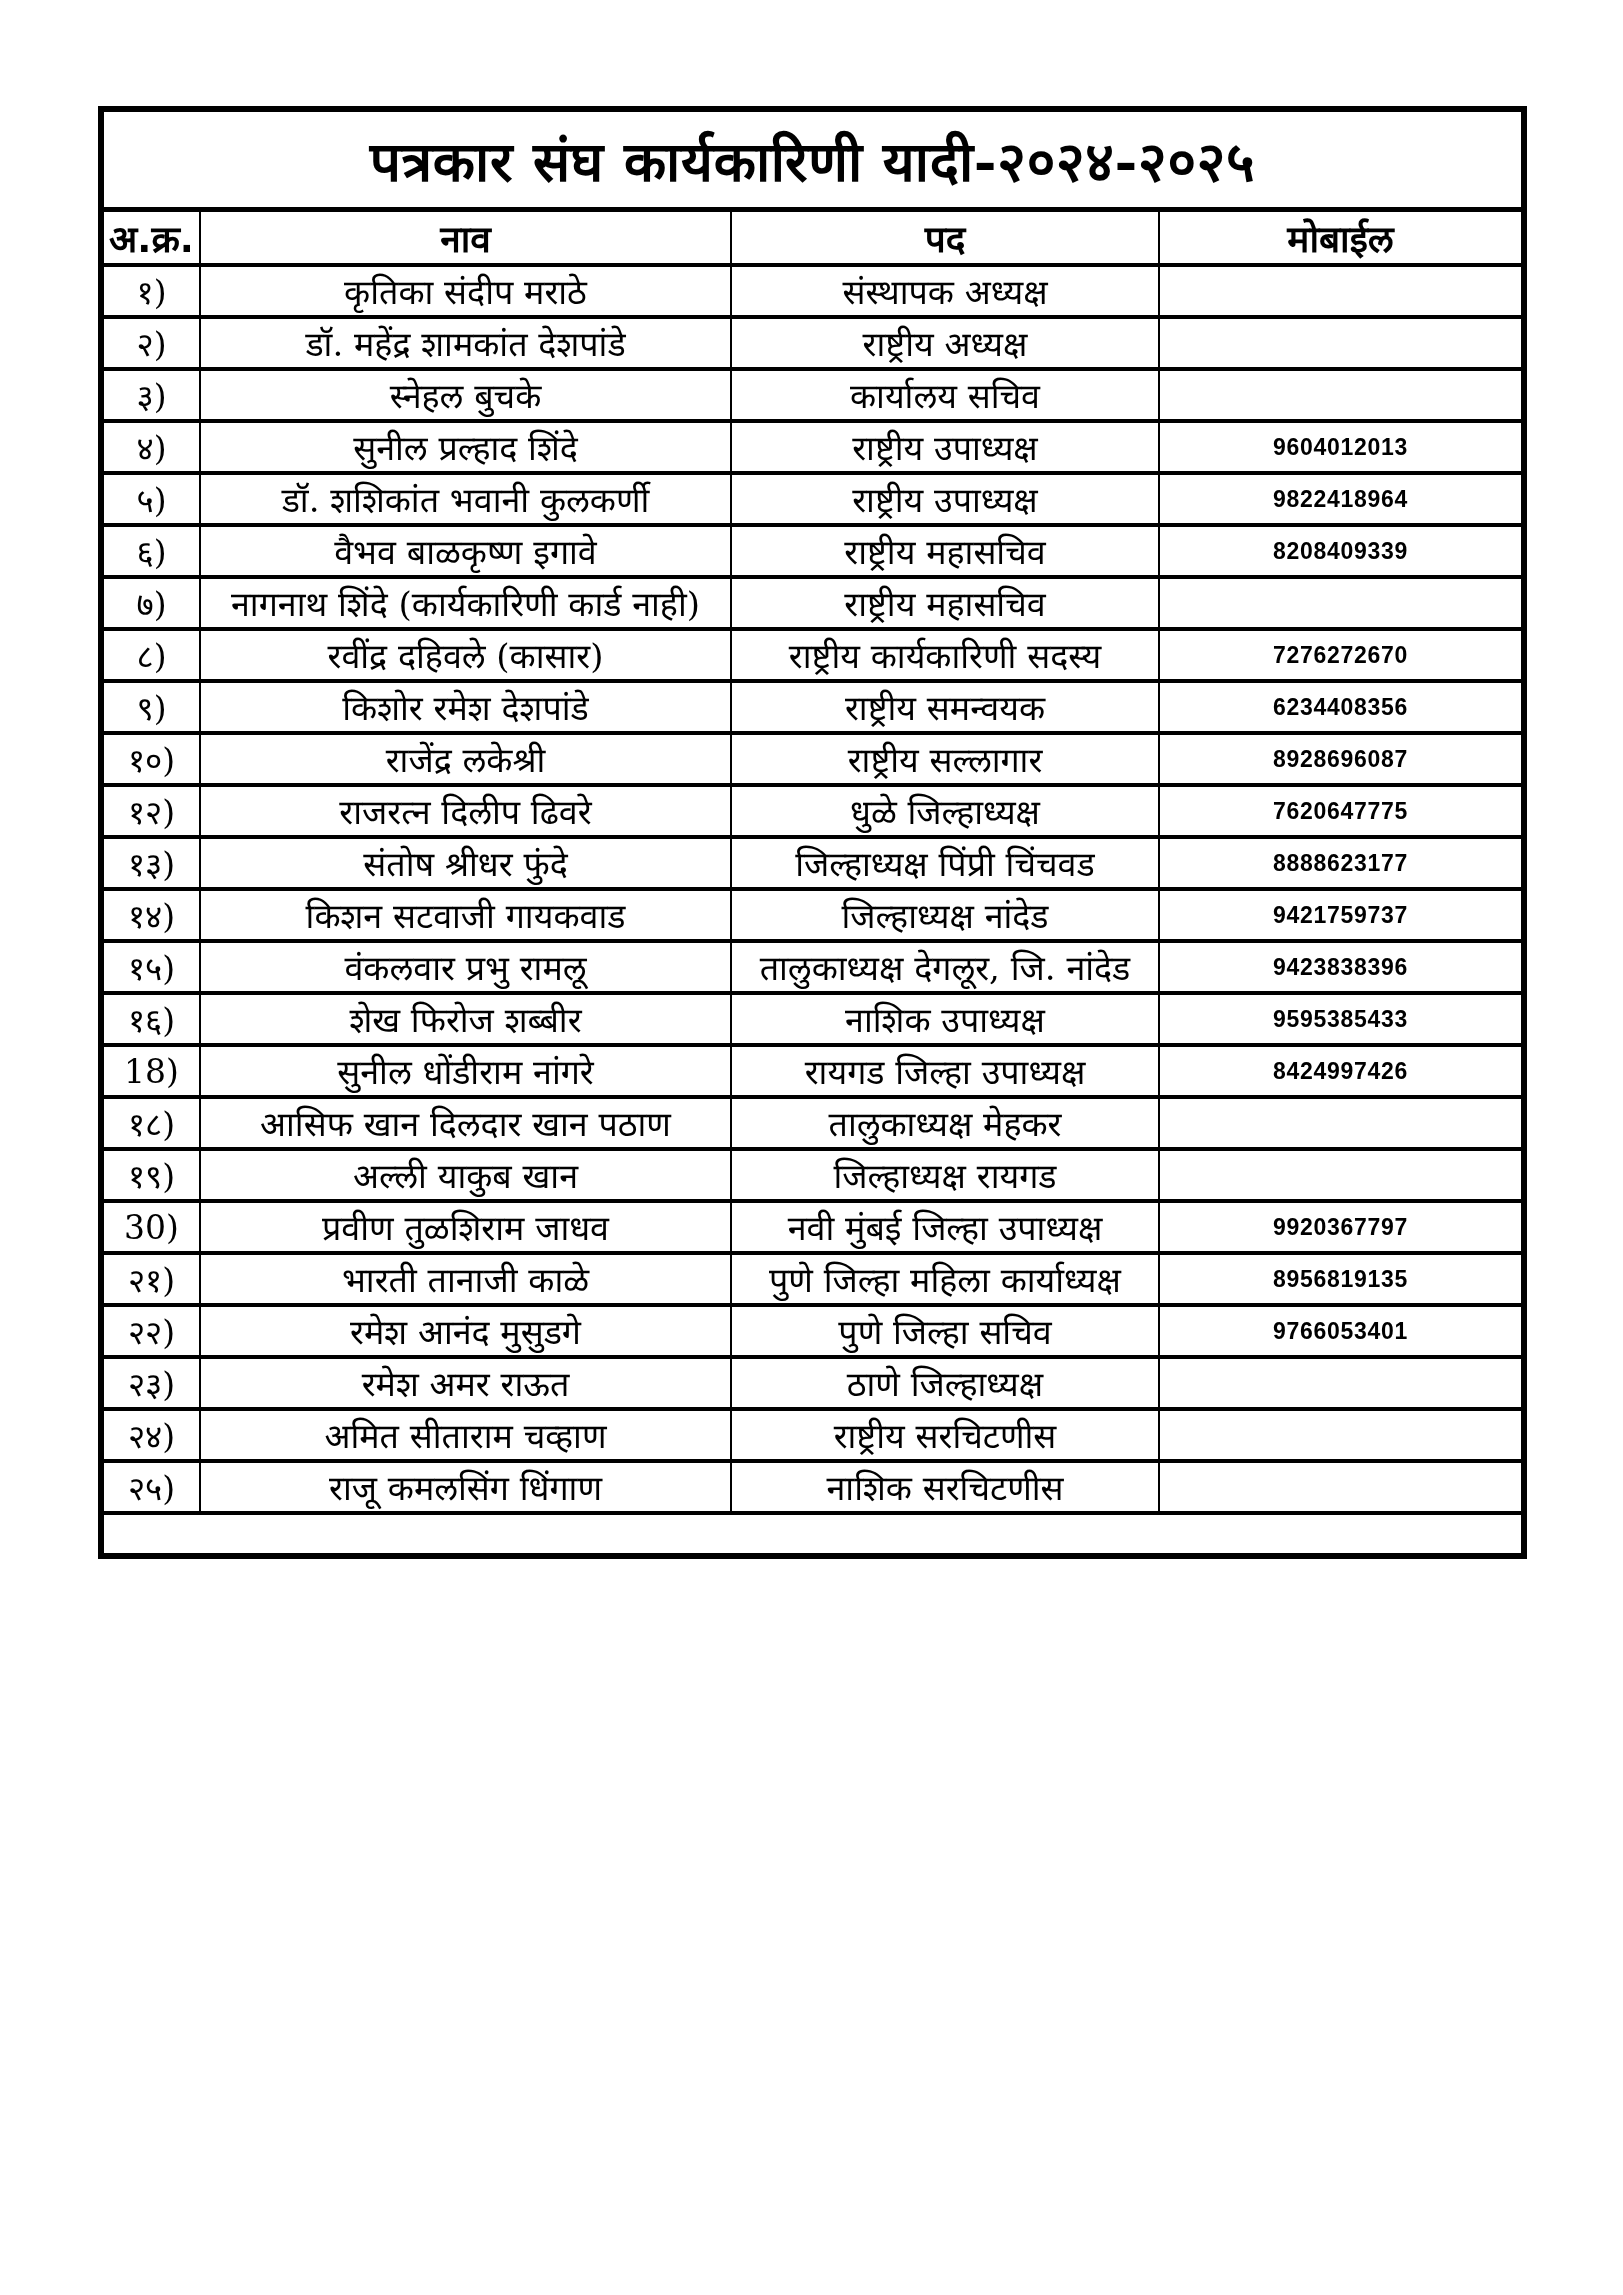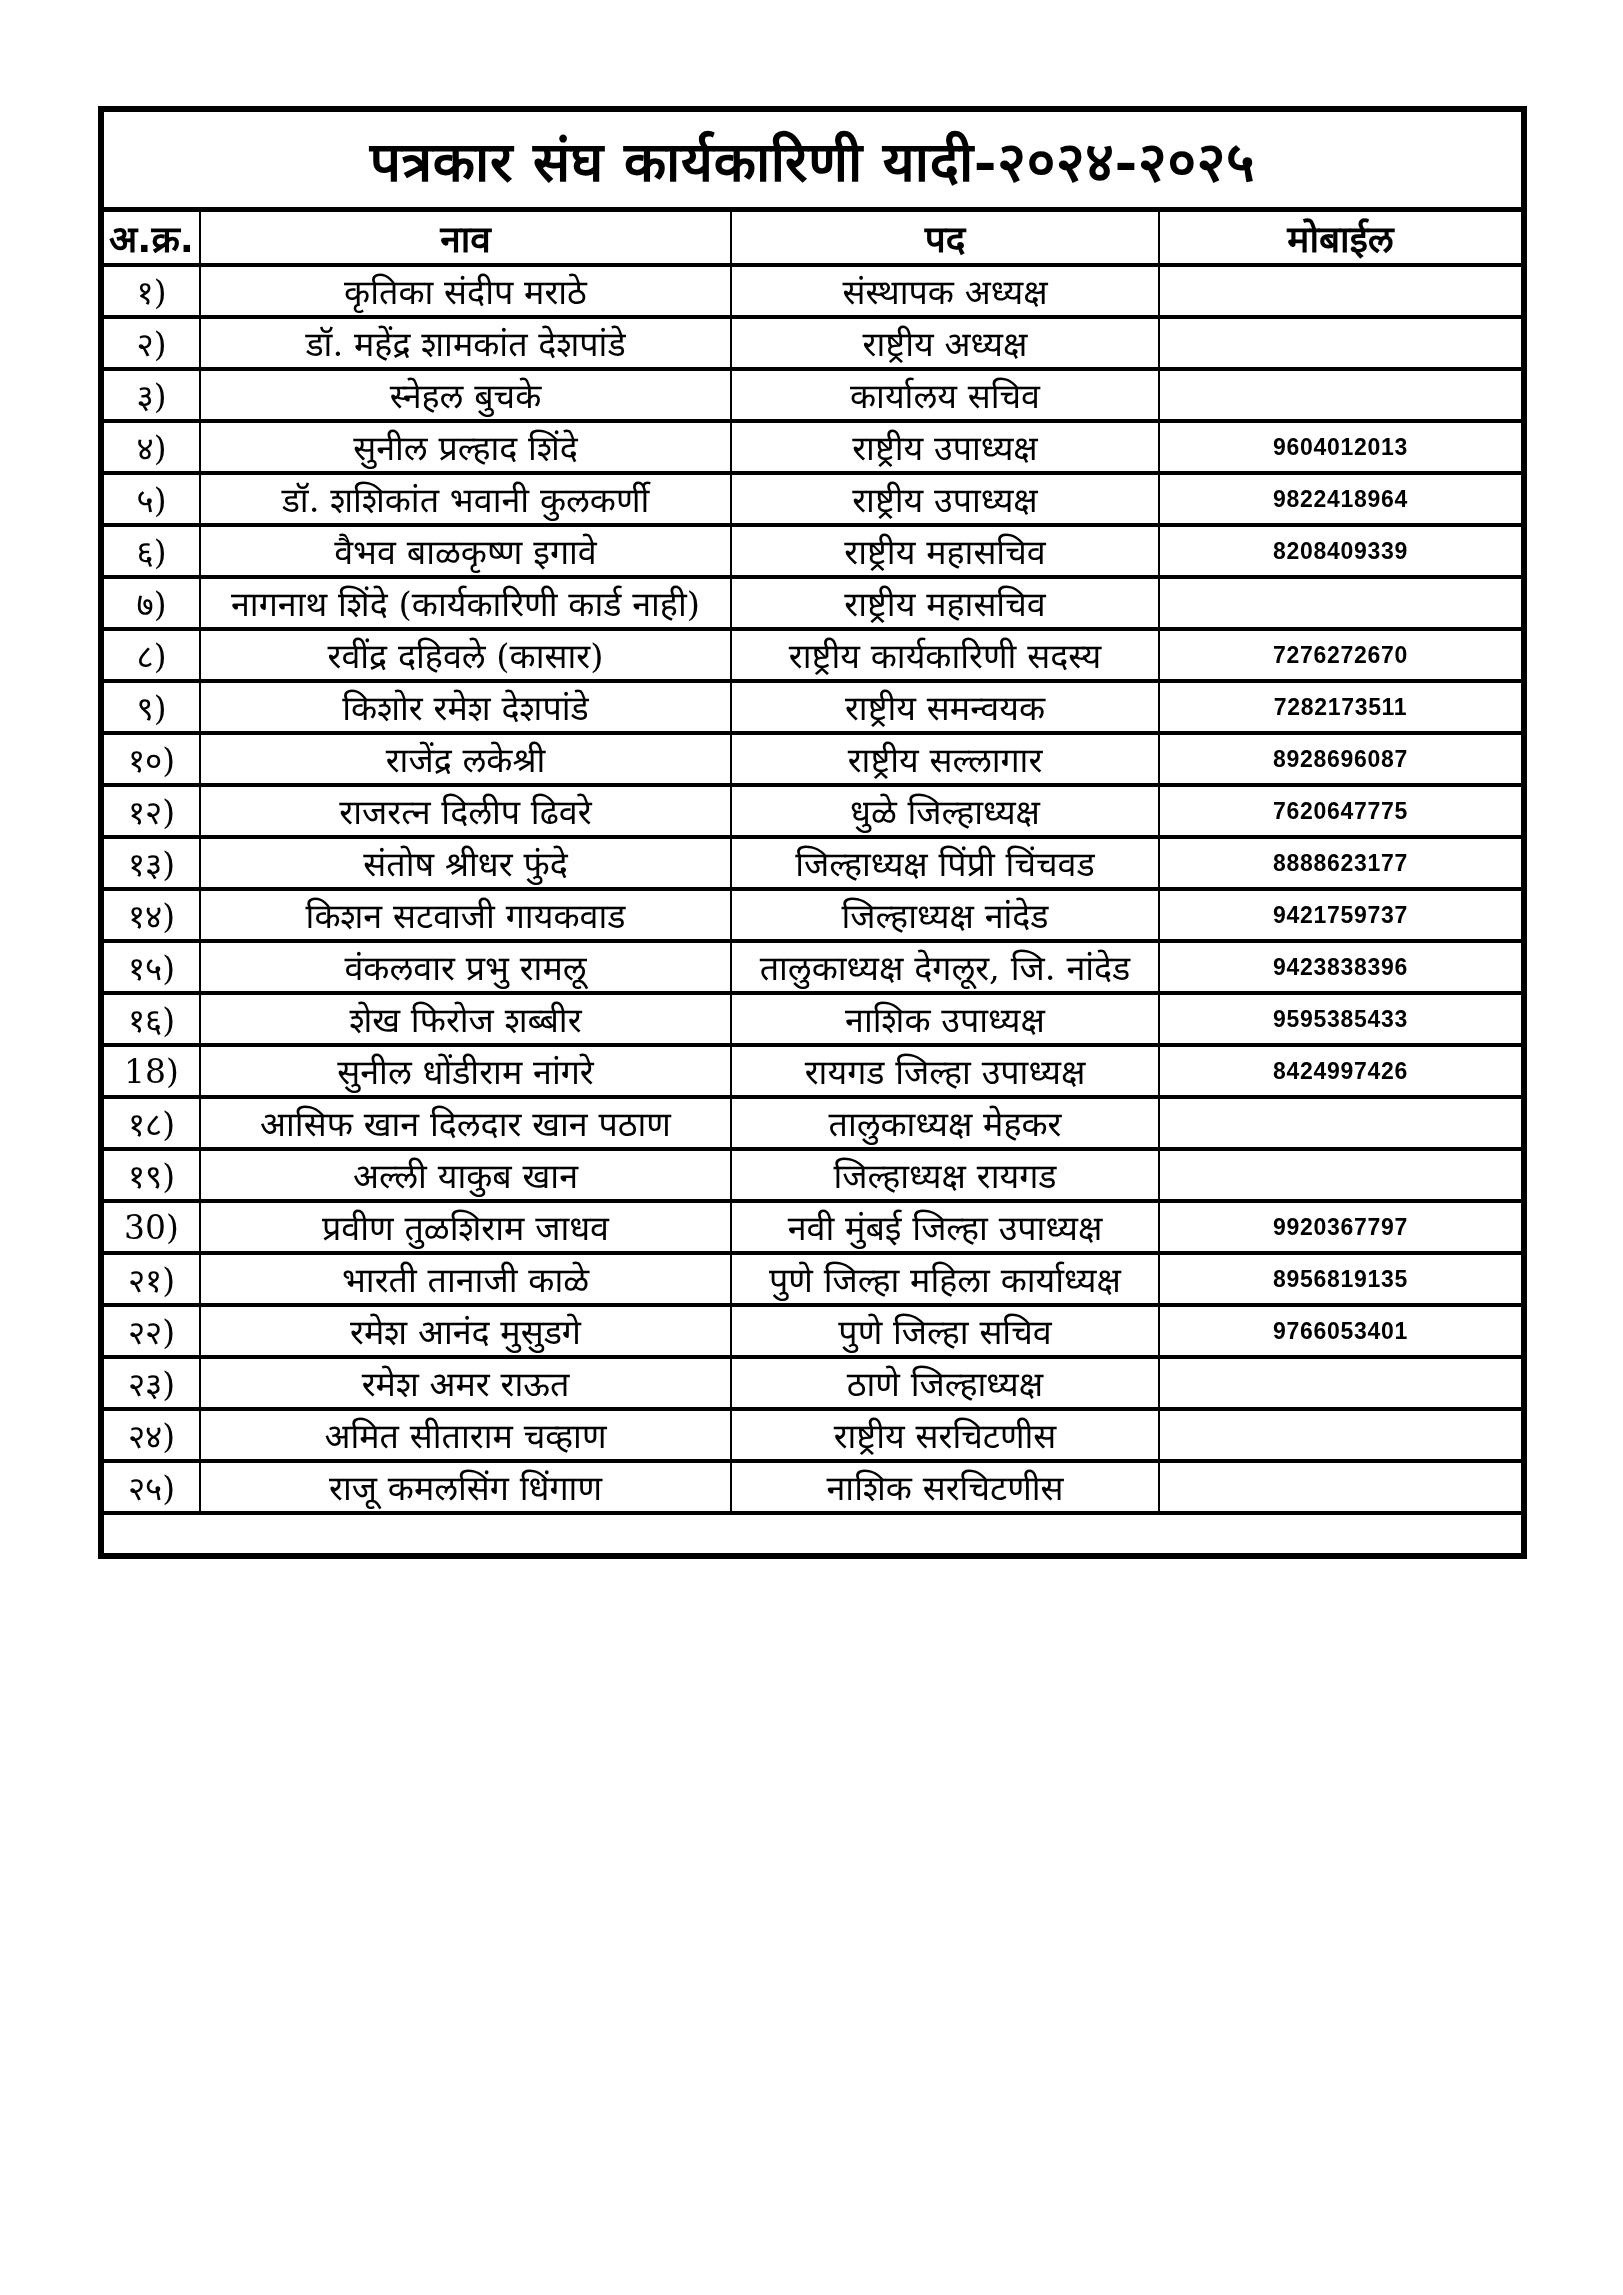--- a/index.html
+++ b/index.html
@@ -153,21 +153,21 @@
         <tr class="data-row">
           <td class="c-sr">८)</td>
           <td class="c-name">रवींद्र दहिवले (कासार)</td>
           <td class="c-pos">राष्ट्रीय कार्यकारिणी सदस्य</td>
           <td class="c-mob">7276272670</td>
         </tr>
         <tr class="data-row">
           <td class="c-sr">९)</td>
           <td class="c-name">किशोर रमेश देशपांडे</td>
           <td class="c-pos">राष्ट्रीय समन्वयक</td>
-          <td class="c-mob">7282173511</td>
+          <td class="c-mob">6234408356</td>
         </tr>
         <tr class="data-row">
           <td class="c-sr">१०)</td>
           <td class="c-name">राजेंद्र लकेश्री</td>
           <td class="c-pos">राष्ट्रीय सल्लागार</td>
           <td class="c-mob">8928696087</td>
         </tr>
         <tr class="data-row">
           <td class="c-sr">१२)</td>
           <td class="c-name">राजरत्न दिलीप ढिवरे</td>

